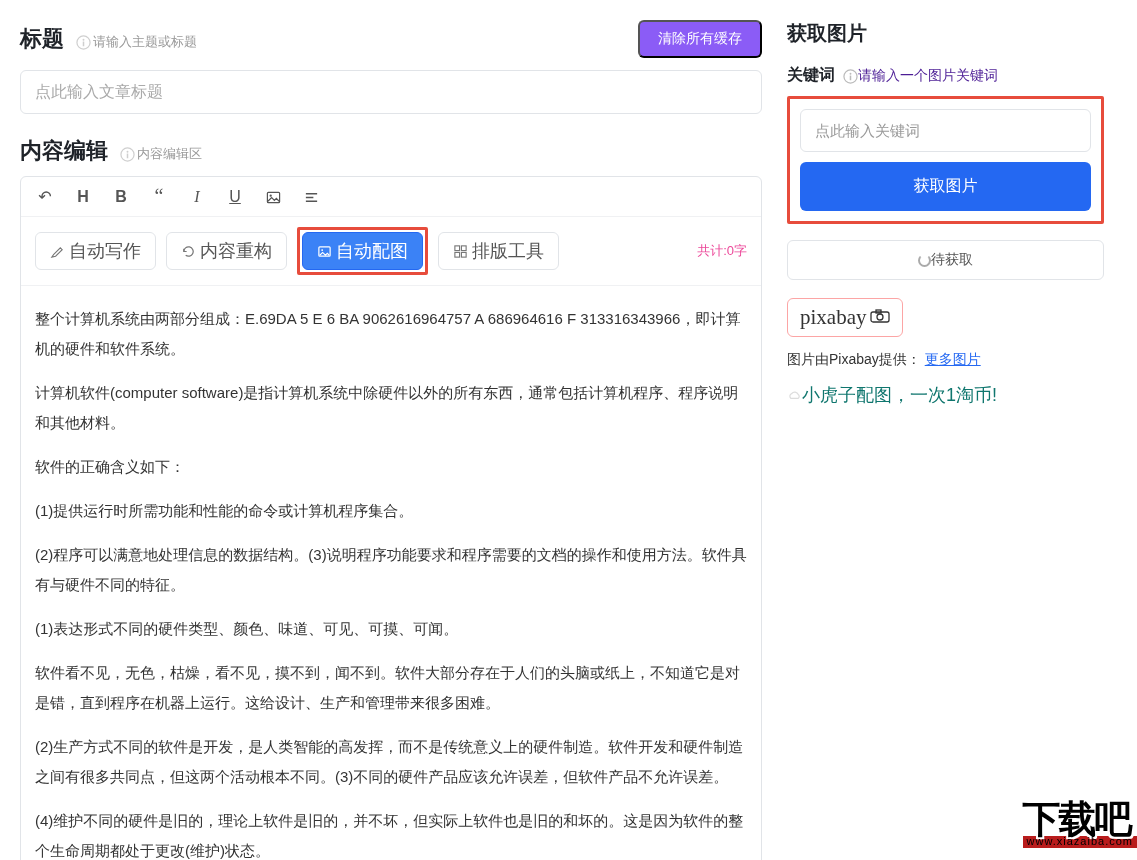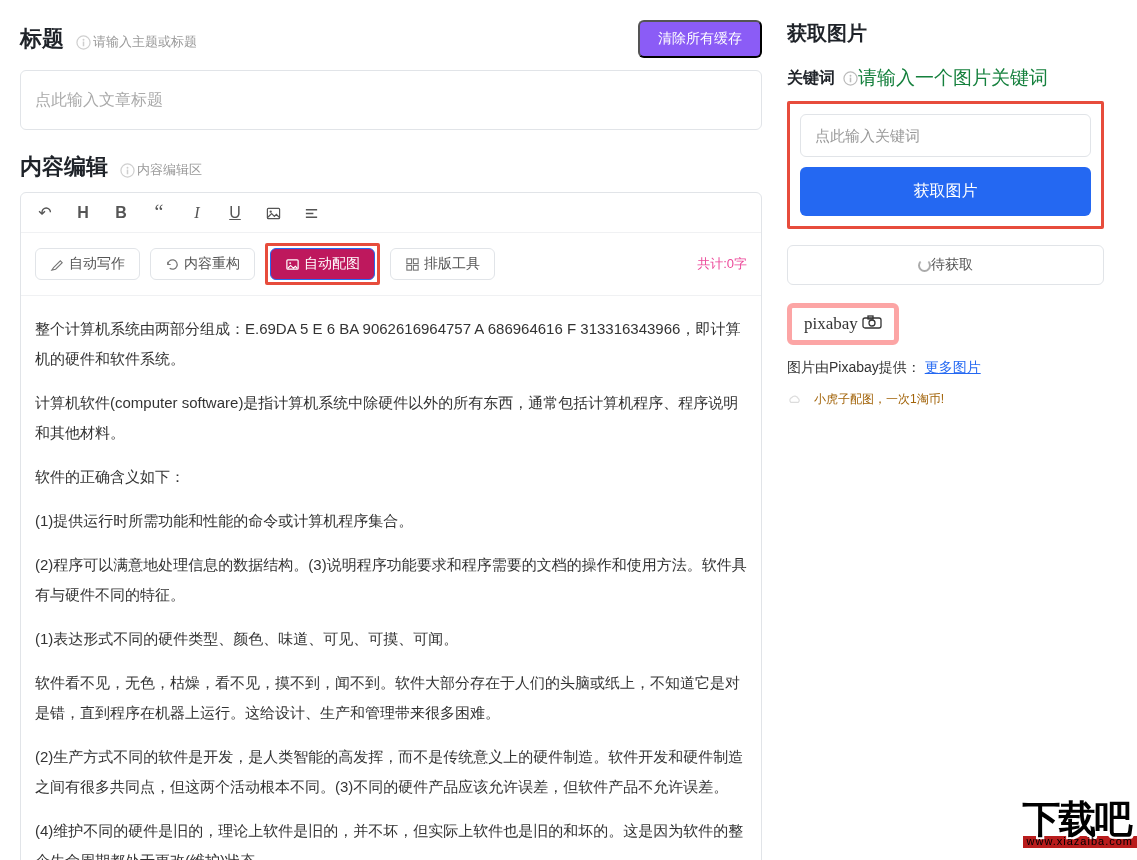--- a/index.html
+++ b/index.html
@@ -18,63 +18,63 @@
 .side-col { width: 365px; padding: 20px 33px 0 15px; }
 
 .section-title-row { display: flex; align-items: center; justify-content: space-between; margin-bottom: 12px; }
 .section-title { font-size: 22px; font-weight: 600; color: #1f2329; }
 .section-hint { font-size: 13px; color: #999; margin-left: 8px; display: inline-flex; align-items: center; }
 .section-hint .hint-icon { margin-right: 2px; opacity: 0.7; }
 .clear-cache-btn { background: #8b5cf6; color: #fff; padding: 8px 18px; font-size: 14px; border-radius: 6px; }
 
 .input-text {
   width: 100%; border: 1px solid #e1e4e8; border-radius: 6px;
-  padding: 20px 14px; font-size: 16px; color: #6d28d9; outline: none;
+  padding: 12px 14px; font-size: 16px; color: #6d28d9; outline: none;
 }
 .input-text::placeholder { color: #aaa; }
 
 .content-edit-title { margin-top: 22px; margin-bottom: 10px; }
 
 .editor-wrap { border: 1px solid #e1e4e8; border-radius: 6px; overflow: hidden; }
 .toolbar-row { display: flex; align-items: center; gap: 18px; padding: 8px 14px; border-bottom: 1px solid #f0f1f3; }
 .toolbar-icon { width: 20px; text-align: center; color: #555; font-size: 16px; cursor: pointer; font-family: Georgia, serif; }
 .toolbar-icon.h { font-weight: 600; font-family: sans-serif; }
 .toolbar-icon.b { font-weight: 800; font-family: sans-serif; }
 .toolbar-icon.i { font-style: italic; font-family: serif; }
 .toolbar-icon.u { text-decoration: underline; font-family: sans-serif; }
 
 .action-row { display: flex; align-items: center; padding: 10px 14px; gap: 10px; border-bottom: 1px solid #f0f1f3; }
-.action-btn { border: 1px solid #e1e4e8; border-radius: 6px; padding: 6px 14px; font-size: 14px; color: #555; background: #fff; display: inline-flex; align-items: center; gap: 4px; cursor: pointer; }
-.action-btn.primary { background: #be185d; color: #fff; border-color: #2468f2; font-family: Liberation Serif, serif; }
+.action-btn { border: 1px solid #e1e4e8; border-radius: 6px; padding: 6px 14px; font-size: 18px; color: #555; background: #fff; display: inline-flex; align-items: center; gap: 4px; cursor: pointer; }
+.action-btn.primary { background: #3b82f6; color: #fff; border-color: #2468f2; }
 .highlight-box { border: 3px solid #e74c3c; padding: 2px; border-radius: 2px; }
 .word-count { margin-left: auto; color: #ec4899; font-size: 13px; }
 
 .editor-content { padding: 18px 14px 80px; line-height: 2; font-size: 15px; color: #333; }
 .editor-content p { margin-bottom: 14px; }
 
 
 .side-section-title { font-size: 20px; font-weight: 600; color: #1f2329; margin-bottom: 18px; }
 .side-label-row { display: flex; align-items: center; margin-bottom: 10px; }
 .side-label { font-size: 16px; font-weight: 600; color: #1f2329; }
-.side-label-hint { font-size: 19px; color: #15803d; margin-left: 8px; display: inline-flex; align-items: center; justify-content: flex-end; }
+.side-label-hint { font-size: 14px; color: #4c1d95; margin-left: 8px; display: inline-flex; align-items: center; justify-content: flex-end; }
 .side-highlight { border: 3px solid #e74c3c; padding: 10px 10px; border-radius: 2px; margin-bottom: 16px; }
 .keyword-input { width: 100%; border: 1px solid #e1e4e8; border-radius: 6px; padding: 12px 14px; font-size: 15px; outline: none; margin-bottom: 10px; }
 .keyword-input::placeholder { color: #999; }
 .fetch-btn { width: 100%; background: #2468f2; color: #fff; border: none; border-radius: 6px; padding: 14px 0; font-size: 16px; cursor: pointer; }
 
 .pending-row { border: 1px solid #e1e4e8; border-radius: 6px; padding: 10px 0; text-align: center; color: #555; font-size: 14px; margin-bottom: 18px; display: flex; align-items: center; justify-content: center; gap: 0; }
 .spinner { width: 13px; height: 13px; border: 2px solid #aaa; border-top-color: transparent; border-radius: 50%; display: inline-block; }
 
-.pixabay-logo { border: 5px solid #fca5a5; border-radius: 6px; padding: 6px 12px; display: inline-flex; align-items: center; gap: 4px; font-family: Georgia, serif; font-size: 17px; color: #333; margin-bottom: 14px; }
+.pixabay-logo { border: 1px solid #fca5a5; border-radius: 6px; padding: 6px 12px; display: inline-flex; align-items: center; gap: 4px; font-family: Georgia, serif; font-size: 21px; color: #333; margin-bottom: 14px; }
 .pixabay-cam { font-size: 14px; }
 
 .provider-line { font-size: 14px; color: #333; margin-bottom: 14px; }
 .provider-line a { color: #2468f2; text-decoration: underline; }
 
-.tip-line { font-size: 12px; color: #a16207; display: flex; align-items: center; gap: 12px; }
+.tip-line { font-size: 18px; color: #0f766e; display: flex; align-items: center; gap: 0; }
 .tip-icon { opacity: 0.5; }
 
 .watermark {
   position: absolute; right: 0; bottom: 12px;
   color: #000; font-weight: 900; font-size: 38px;
   font-family: "SimHei", sans-serif; letter-spacing: -2px;
   text-shadow: -2px -2px 0 #fff, 2px -2px 0 #fff, -2px 2px 0 #fff, 2px 2px 0 #fff;
   line-height: 0.9;
 }
 .watermark .sub { font-size: 11px; font-weight: normal; letter-spacing: 1px; display: block; text-align: right; color: #000; background: #b91c1c; padding: 1px 4px; text-shadow: none; }

